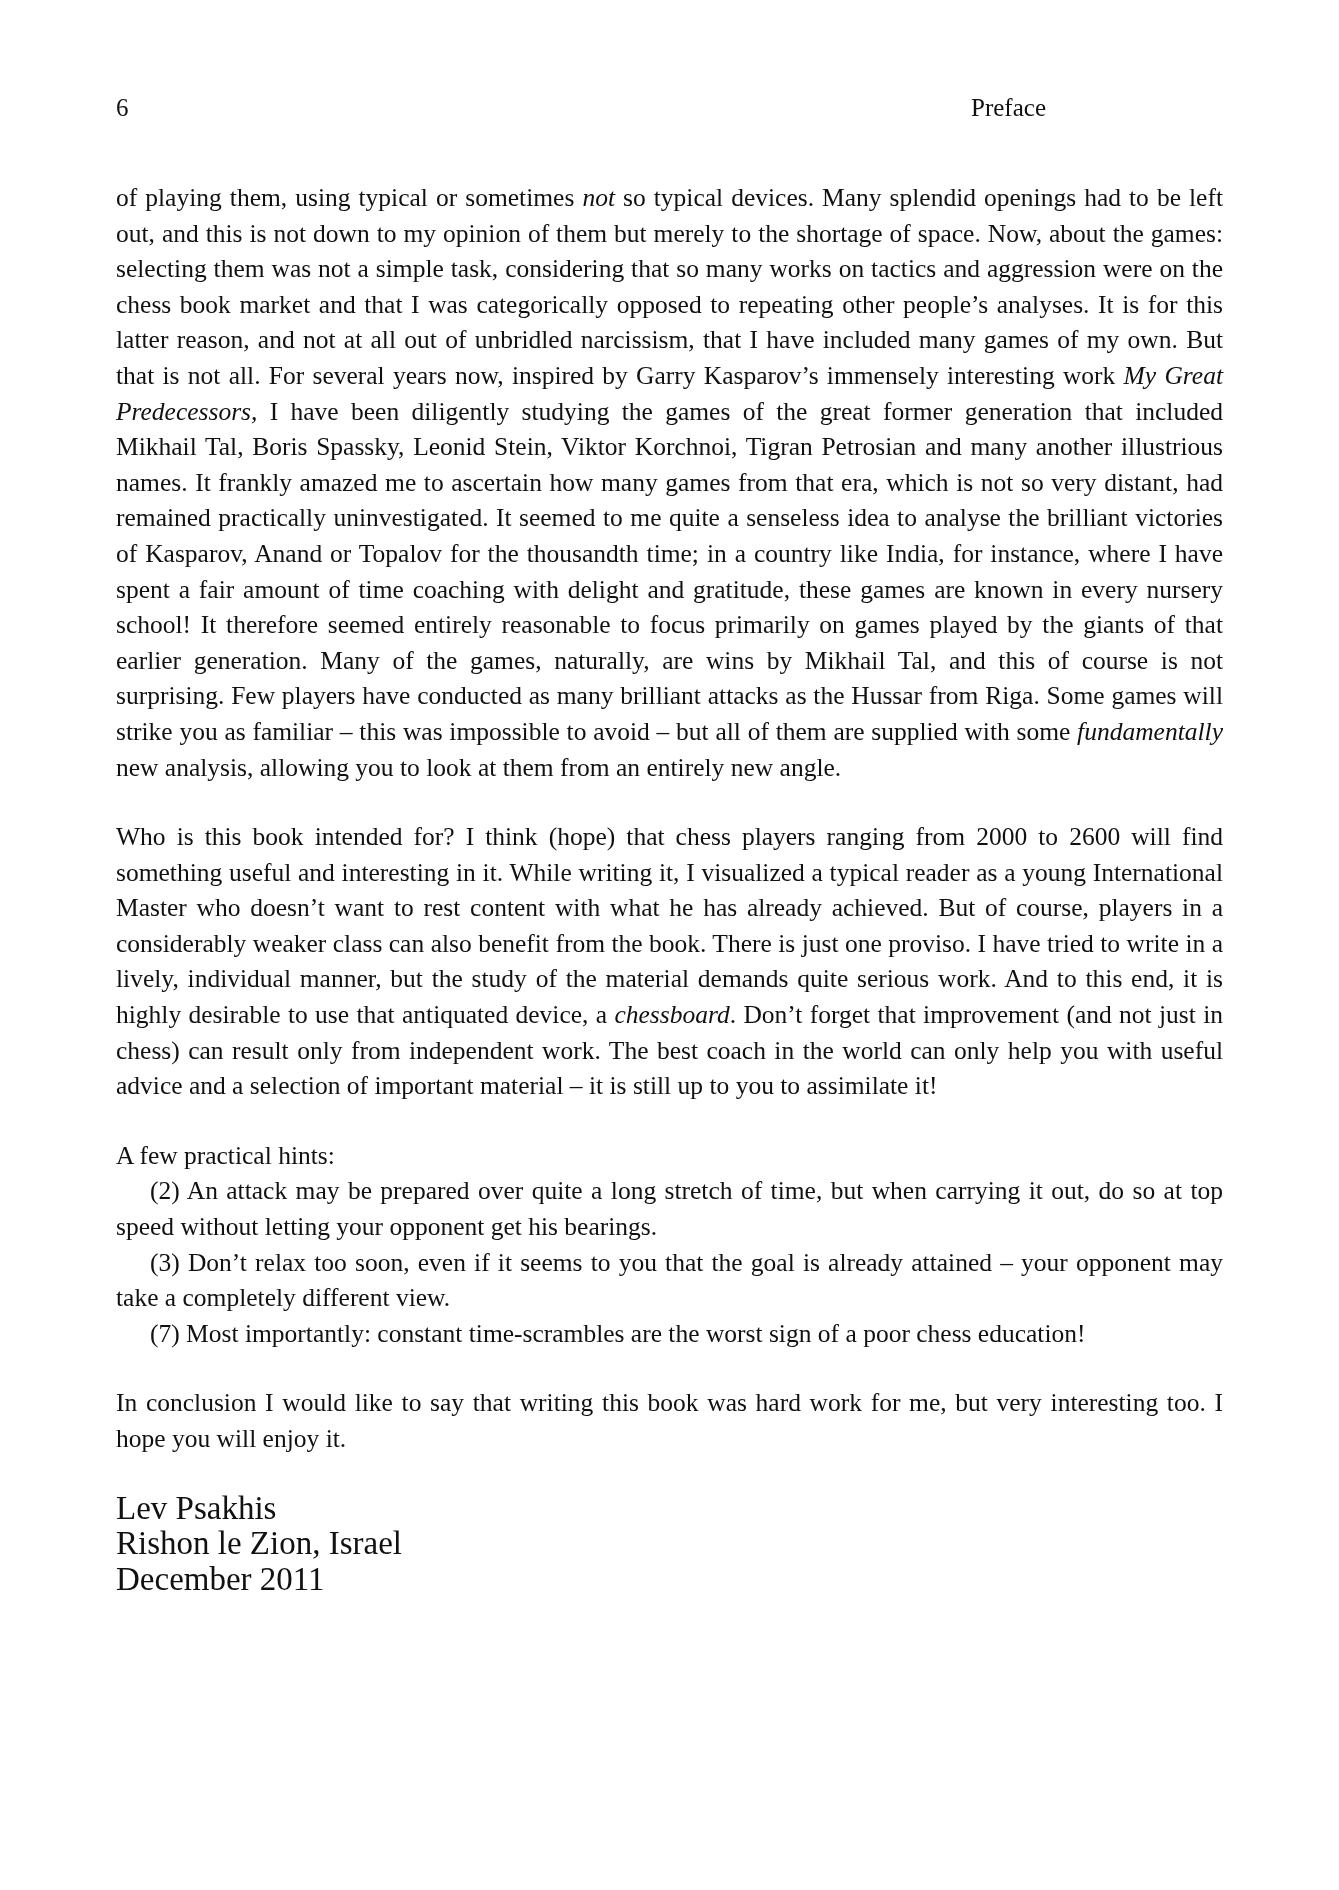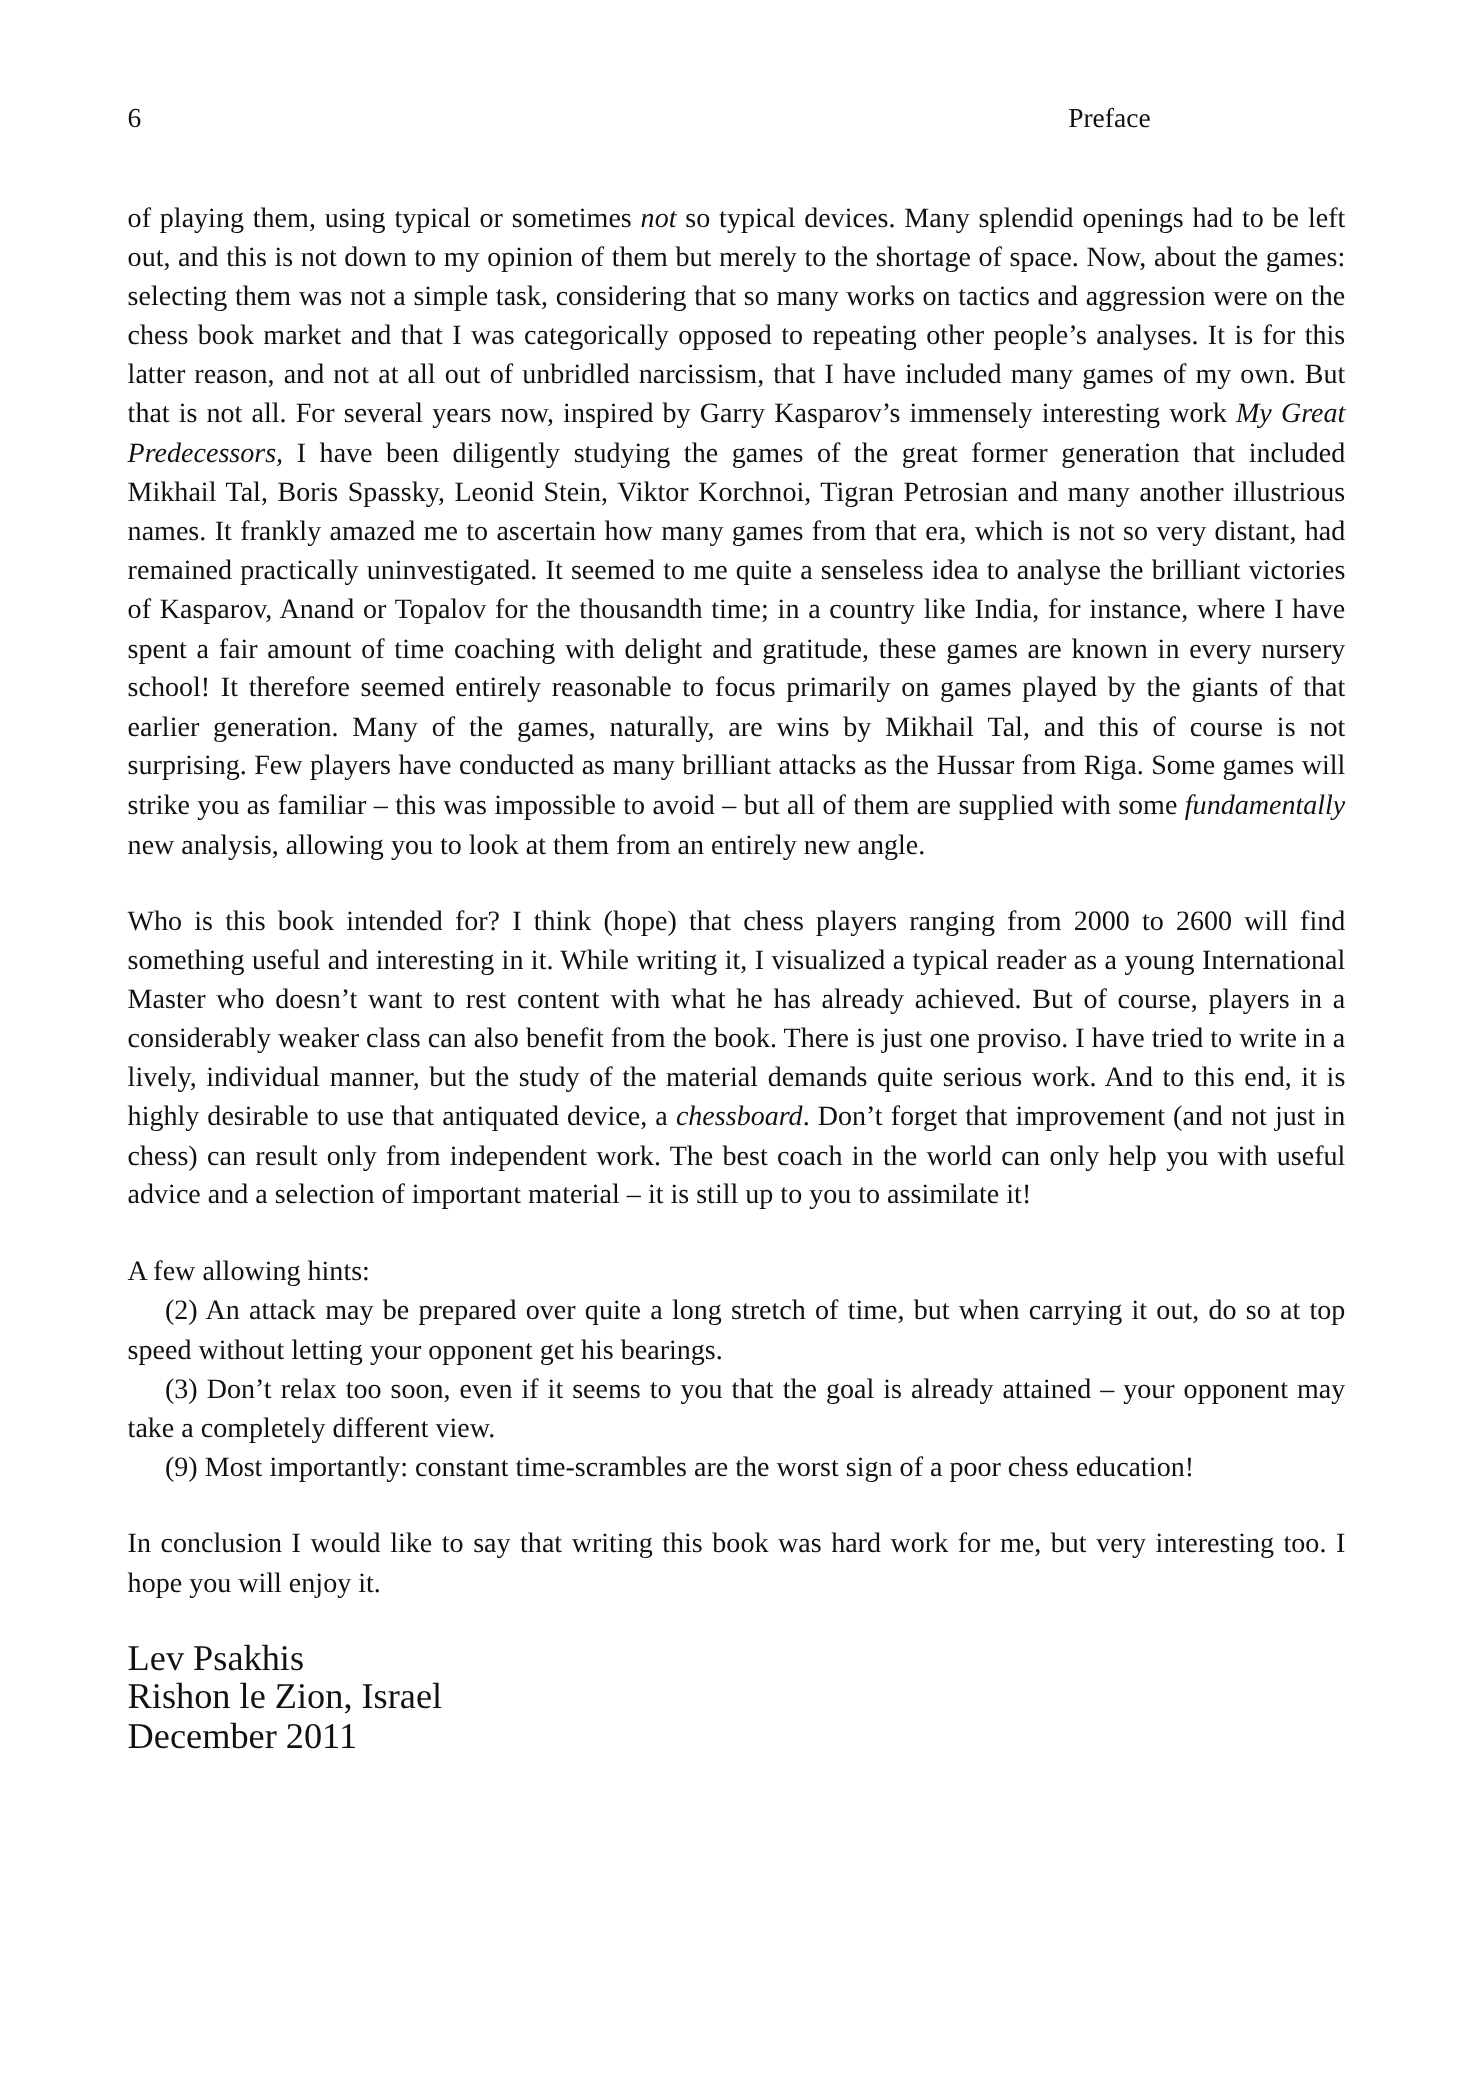--- a/index.html
+++ b/index.html
@@ -85,28 +85,28 @@
     <span class="folio">6</span>
     <span class="running-head">Preface</span>
   </div>
 
   <div class="content">
 
     <p><span>of playing them, using typical or sometimes </span><i>not</i><span> so typical devices. Many splendid openings had to be left out, and this is not down to my opinion of them but merely to the shortage of space. Now, about the games: selecting them was not a simple task, considering that so many works on tactics and aggression were on the chess book market and that I was categorically opposed to repeating other people’s analyses. It is for this latter reason, and not at all out of unbridled narcissism, that I have included many games of my own. But that is not all. For several years now, inspired by Garry Kasparov’s immensely interesting work </span><i>My Great Predecessors,</i><span> I have been diligently studying the games of the great former generation that included Mikhail Tal, Boris Spassky, Leonid Stein, Viktor Korchnoi, Tigran Petrosian and many another illustrious names. It frankly amazed me to ascertain how many games from that era, which is not so very distant, had remained practically uninvestigated. It seemed to me quite a senseless idea to analyse the brilliant victories of Kasparov, Anand or Topalov for the thousandth time; in a country like India, for instance, where I have spent a fair amount of time coaching with delight and gratitude, these games are known in every nursery school! It therefore seemed entirely reasonable to focus primarily on games played by the giants of that earlier generation. Many of the games, naturally, are wins by Mikhail Tal, and this of course is not surprising. Few players have conducted as many brilliant attacks as the Hussar from Riga. Some games will strike you as familiar – this was impossible to avoid – but all of them are supplied with some </span><i>fundamentally</i><span> new analysis, allowing you to look at them from an entirely new angle.</span></p>
 
     <p class="gap"><span>Who is this book intended for? I think (hope) that chess players ranging from 2000 to 2600 will find something useful and interesting in it. While writing it, I visualized a typical reader as a young International Master who doesn’t want to rest content with what he has already achieved. But of course, players in a considerably weaker class can also benefit from the book. There is just one proviso. I have tried to write in a lively, individual manner, but the study of the material demands quite serious work. And to this end, it is highly desirable to use that antiquated device, a </span><i>chessboard</i><span>. Don’t forget that improvement (and not just in chess) can result only from independent work. The best coach in the world can only help you with useful advice and a selection of important material – it is still up to you to assimilate it!</span></p>
 
-    <p class="gap">A few allowing hints:</p>
+    <p class="gap">A few practical hints:</p>
 
 
     <p class="indent-hang">(2) An attack may be prepared over quite a long stretch of time, but when carrying it out, do so at top speed without letting your opponent get his bearings.</p>
 
     <p class="indent-hang">(3) Don’t relax too soon, even if it seems to you that the goal is already attained – your opponent may take a completely different view.</p>
 
-    <p class="indent-hang">(9) Most importantly: constant time-scrambles are the worst sign of a poor chess education!</p>
+    <p class="indent-hang">(7) Most importantly: constant time-scrambles are the worst sign of a poor chess education!</p>
 
     <p class="gap">In conclusion I would like to say that writing this book was hard work for me, but very interesting too. I hope you will enjoy it.</p>
 
     <div class="sig">
       <div>Lev Psakhis</div>
       <div>Rishon le Zion, Israel</div>
       <div>December 2011</div>
     </div>
 
   </div>

